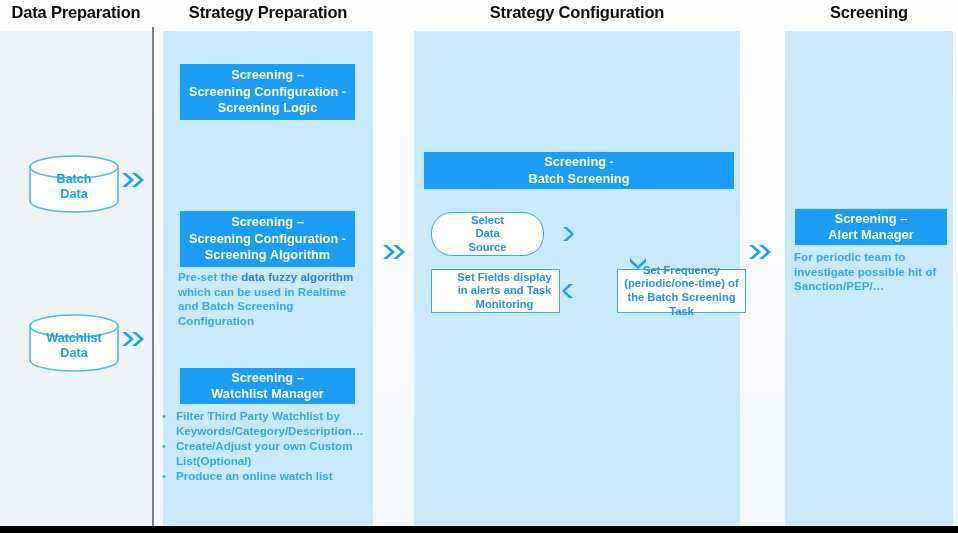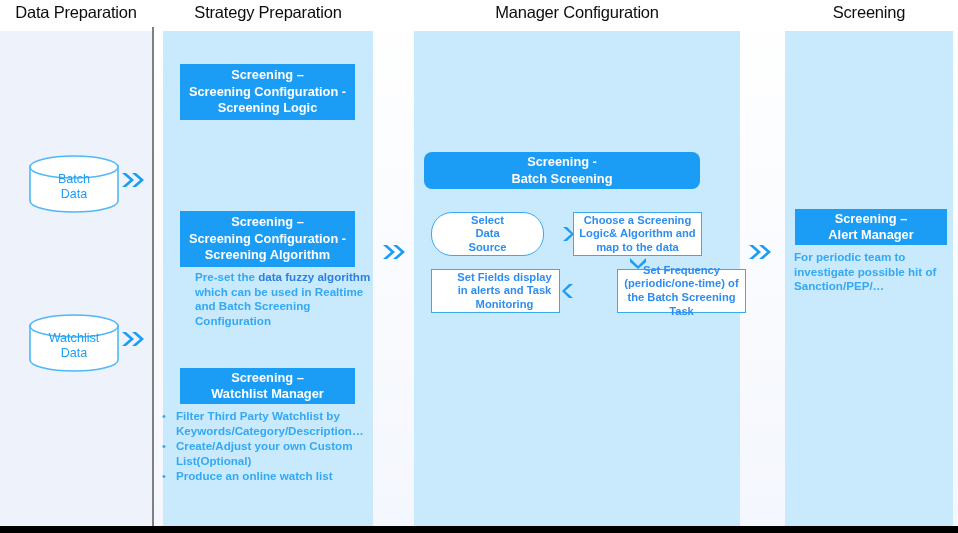--- a/index.html
+++ b/index.html
@@ -16,21 +16,21 @@
     overflow: hidden;
     border-bottom: 7px solid #000000;
     box-sizing: border-box;
   }
 
   
   .col-title {
     position: absolute;
     top: 3px;
     font-size: 16.5px;
-    font-weight: normal;
+    font-weight: bold;
     color: #0d0d0d;
     text-align: center;
     letter-spacing: -0.2px;
     white-space: nowrap;
   }
 
   
   .divider {
     position: absolute;
     width: 2px;
@@ -122,21 +122,21 @@
   .cylinder {
     position: absolute;
   }
   .cylinder svg { display: block; }
   .cyl-label {
     position: absolute;
     left: 0;
     right: 0;
     text-align: center;
     color: #1c9ff5;
-    font-weight: normal;
+    font-weight: bold;
     font-size: 12.6px;
     line-height: 15px;
   }
 
   
   .chevrons {
     position: absolute;
     display: flex;
     align-items: center;
   }
@@ -144,21 +144,21 @@
     position: absolute;
   }
 </style>
 </head>
 <body>
 
 <div id="canvas">
 
   <div class="col-title" style="left:0px; width:152px;">Data Preparation</div>
   <div class="col-title" style="left:163px; width:210px;">Strategy Preparation</div>
-  <div class="col-title" style="left:414px; width:326px;">Manager Configuration</div>
+  <div class="col-title" style="left:414px; width:326px;">Strategy Configuration</div>
   <div class="col-title" style="left:785px; width:168px;">Screening</div>
 
   <div class="panel lane-light" style="left:0px; top:31px; width:152px; height:495px;"></div>
   <div class="divider" style="left:152px; top:27px; height:499px;"></div>
   <div class="panel" style="left:163px; top:31px; width:210px; height:495px;"></div>
   <div class="panel" style="left:414px; top:31px; width:326px; height:495px;"></div>
   <div class="panel" style="left:785px; top:31px; width:168px; height:495px;"></div>
 
   <div class="cylinder" style="left:29px; top:155px; width:90px; height:58px;">
     <svg width="90" height="58" viewBox="0 0 90 58">
@@ -186,21 +186,21 @@
   <div class="chevrons" style="left:121px; top:331px;">
     <svg width="26" height="16" viewBox="0 0 26 16">
       <path d="M1,1 L9,8 L1,15 L5,15 L13,8 L5,1 Z" fill="#1b9df5"></path>
       <path d="M11,1 L19,8 L11,15 L15,15 L23,8 L15,1 Z" fill="#1b9df5"></path>
     </svg>
   </div>
 
   <div class="blue-box" style="left:180px; top:64px; width:175px; height:56px;" style-hint="multiline">Screening –<br>Screening Configuration -<br>Screening Logic</div>
 
   <div class="blue-box" style="left:180px; top:211px; width:175px; height:56px;">Screening –<br>Screening Configuration -<br>Screening Algorithm</div>
-  <div class="body-text" style="left:178px; top:270px; width:186px;margin-left:17px;">
+  <div class="body-text" style="left:178px; top:270px; width:186px;">
     <span>Pre-set the </span><span class="em">data fuzzy algorithm</span><span> which can be used in Realtime and Batch Screening Configuration</span>
   </div>
 
   <div class="blue-box" style="left:180px; top:368px; width:175px; height:36px;">Screening –<br>Watchlist Manager</div>
   <div class="bullets" style="left:160px; top:409px; width:215px;">
     <div class="row">
       <span class="dot">•</span>
       <span class="txt">Filter Third Party Watchlist by Keywords/Category/Description…</span>
     </div>
     <div class="row">
@@ -213,31 +213,30 @@
     </div>
   </div>
 
   <div class="chevrons" style="left:382px; top:244px;">
     <svg width="26" height="16" viewBox="0 0 26 16">
       <path d="M1,1 L9,8 L1,15 L5,15 L13,8 L5,1 Z" fill="#1b9df5"></path>
       <path d="M11,1 L19,8 L11,15 L15,15 L23,8 L15,1 Z" fill="#1b9df5"></path>
     </svg>
   </div>
 
-  <div class="blue-box" style="left:424px; top:152px; width:276px; height:37px;border-radius:8px;">Screening -<br>Batch Screening</div>
+  <div class="blue-box" style="left:424px; top:152px; width:310px; height:37px;">Screening -<br>Batch Screening</div>
 
   <div class="step-box" style="left:431px; top:212px; width:113px; height:44px;border-radius:21px;">Select<br>Data<br>Source</div>
 
   <div class="chevrons" style="left:561px; top:226px;">
     <svg width="14" height="16" viewBox="0 0 14 16">
       <path d="M2,1 L10,8 L2,15 L6,15 L13,8 L6,1 Z" fill="#1b9df5"></path>
     </svg>
   </div>
 
-  <div class="step-box" style="left:573px; top:212px; width:129px; height:44px;">Choose a Screening Logic&amp; Algorithm and map to the data</div>
 
   <div class="chev-down" style="left:629px; top:256px;">
     <svg width="18" height="14" viewBox="0 0 18 14">
       <path d="M1,2 L9,10 L17,2 L17,6 L9,13 L1,6 Z" fill="#1b9df5"></path>
     </svg>
   </div>
 
   <div class="step-box" style="left:431px; top:269px; width:129px; height:44px;padding-left:21px;">Set Fields display in alerts and Task Monitoring</div>
 
   <div class="chevrons" style="left:561px; top:283px;">

